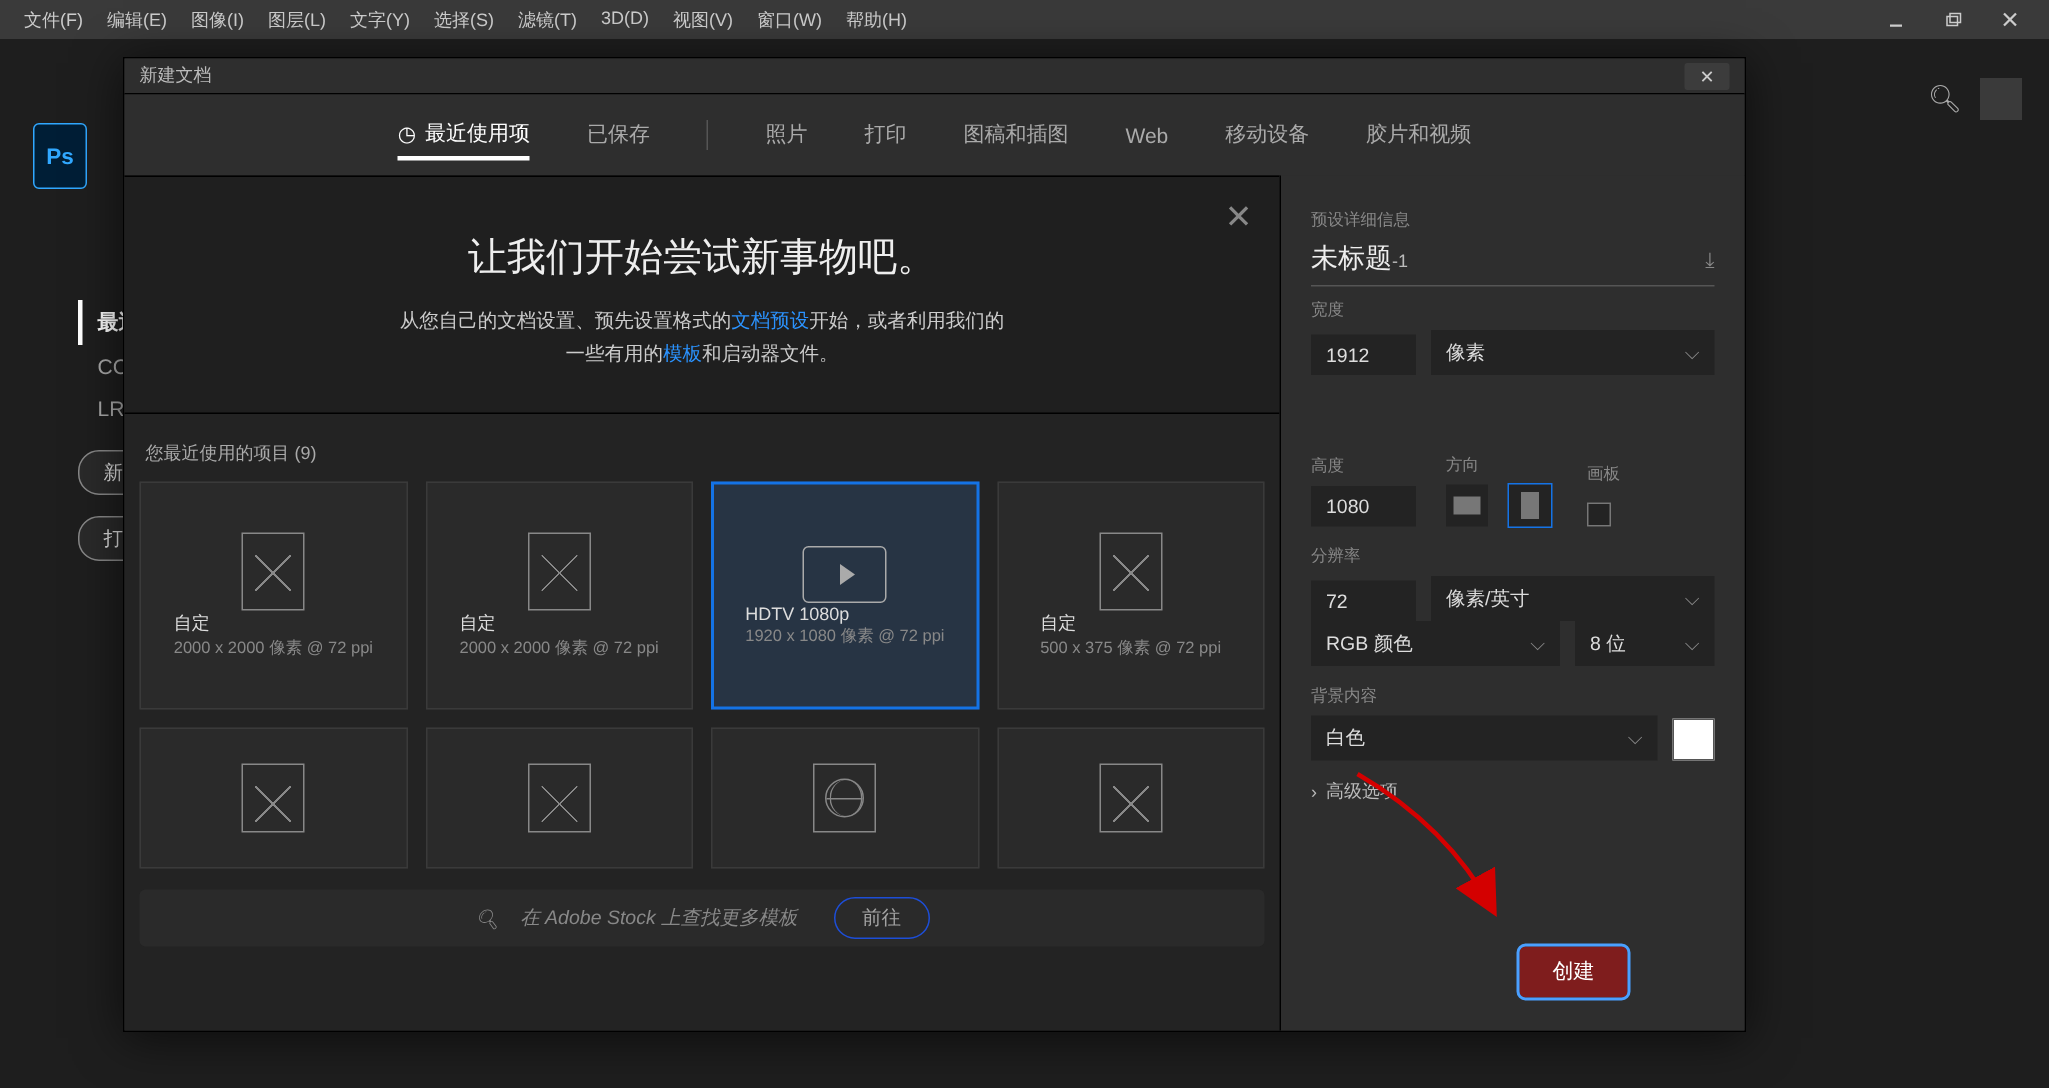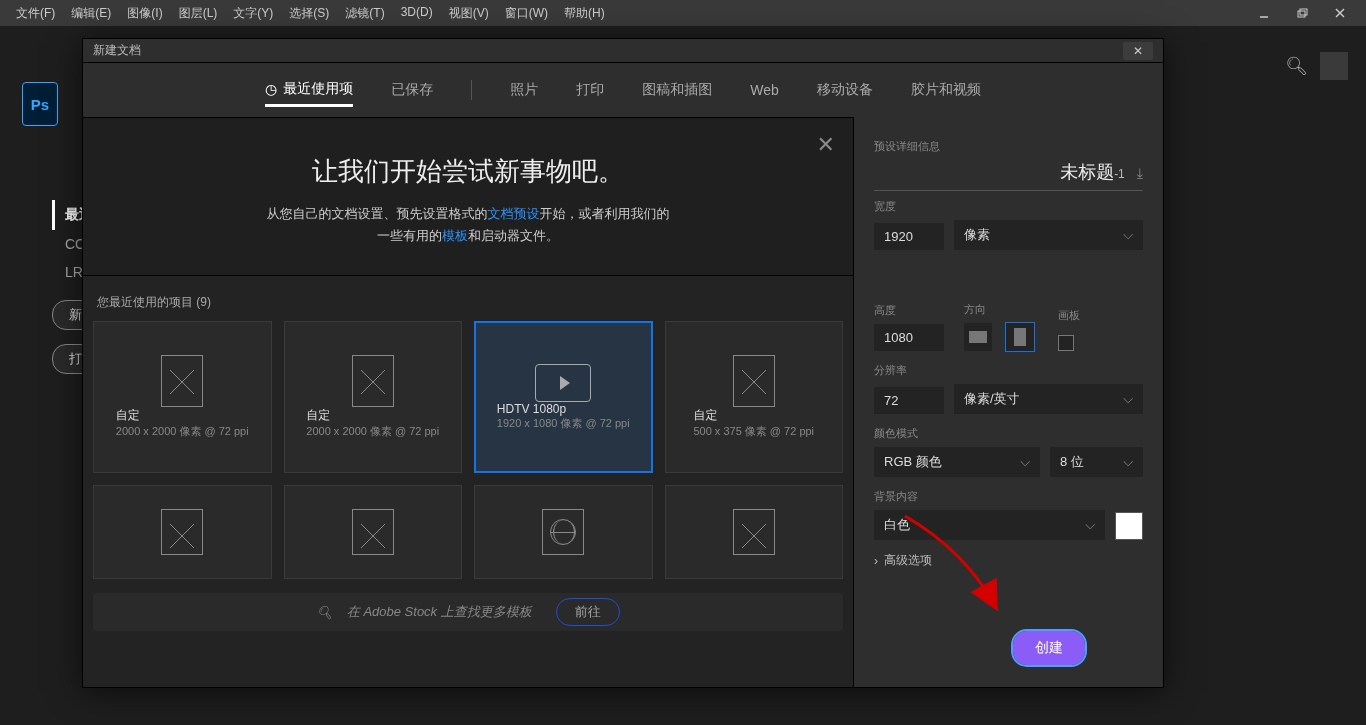--- a/index.html
+++ b/index.html
@@ -61,38 +61,38 @@
 .card.small { height: 94px; }
 .card.small .card-icon { height: 46px; }
 .card.small .globe-box { width: 42px; height: 46px; border: 1px solid #888; display: flex; align-items: center; justify-content: center; }
 .card.small .globe-box .globe-icon { width: 26px; height: 26px; }
 
 .stockbar { margin: 14px 10px 0; height: 38px; background: #2a2a2a; border-radius: 4px; display: flex; align-items: center; justify-content: center; gap: 14px; color: #888; font-size: 13px; font-style: italic; }
 .stockbar .go-btn { border: 1px solid #1d4ed8; border-radius: 14px; padding: 4px 18px; font-style: normal; color: #a3a3a3; margin-left: 10px; }
 
 
 .sec-label { font-size: 11px; color: #888; margin: 8px 0 6px; }
-.name-row { display: flex; align-items: baseline; justify-content: flex-end; border-bottom: 1px solid #555; padding-bottom: 6px; margin-bottom: 8px; gap: 12px; }
+.name-row { display: flex; align-items: baseline; justify-content: space-between; border-bottom: 1px solid #555; padding-bottom: 6px; margin-bottom: 8px; gap: 12px; }
 .name-row .nm { font-size: 18px; color: #eee; }
 .name-row .nm .suf { font-size: 12px; color: #bbb; }
 .name-row .save-icon { color: #888; font-size: 14px; }
 .row { display: flex; gap: 10px; align-items: flex-end; }
 .input { background: #232323; border: none; color: #ddd; padding: 6px 10px; font-size: 13px; width: 70px; }
 .select { background: #232323; color: #ddd; padding: 6px 10px; font-size: 13px; flex: 1; display: flex; justify-content: space-between; align-items: center; }
 .select .chev { color: #888; }
 .orient-btn { width: 28px; height: 28px; background: #232323; display: flex; align-items: center; justify-content: center; margin-right: 4px; }
 .orient-btn.active { outline: 1px solid #1473e6; }
 .orient-rect { background: #777; }
 .orient-rect.h { width: 18px; height: 12px; }
 .orient-rect.v { width: 12px; height: 18px; }
 .checkbox { width: 16px; height: 16px; border: 1px solid #777; background: #232323; }
 .swatch { width: 28px; height: 28px; background: #fff; border: 1px solid #555; }
 .adv { color: #bbb; font-size: 12px; margin-top: 12px; display: flex; align-items: center; gap: 6px; }
 .footer-row { position: absolute; bottom: 22px; right: 30px; display: flex; gap: 20px; align-items: center; }
-.btn-primary { background: #8b5cf6; color: #fff; padding: 8px 22px; border-radius: 14px; font-size: 14px; outline: 2px solid #4aa0ff; }
+.btn-primary { background: #7f1d1d; color: #fff; padding: 8px 22px; border-radius: 4px; font-size: 14px; outline: 2px solid #4aa0ff; }
 .btn-ghost { color: #aaa; font-size: 14px; }
 
 
 .arrow { position: absolute; right: 148px; bottom: 66px; pointer-events: none; }
 .search-area { position: absolute; right: 18px; top: 52px; display: flex; align-items: center; gap: 12px; }
 .search-ic { color: #aaa; font-size: 18px; }
 .search-sq { width: 28px; height: 28px; background: #3a3a3a; }
 .col { display: flex; flex-direction: column; margin-top: 36px; }
 </style>
 </head>
@@ -240,21 +240,21 @@
 
     <div class="dlg-side" style="position:relative;">
       <div class="sec-label">预设详细信息</div>
       <div class="name-row">
         <span class="nm"><span>未标题</span><span class="suf">-1</span></span>
         <span class="save-icon">⤓</span>
       </div>
 
       <div class="sec-label">宽度</div>
       <div class="row">
-        <div class="input">1920</div>
+        <div class="input">1912</div>
         <div class="select">
             <span>像素</span>
             <span class="chev">⌵</span>
           </div>
       </div>
 
       <div class="row" style="margin-top:8px; gap:20px;">
         <div class="col">
           <div class="sec-label">高度</div>
           <div class="input">1080</div>
@@ -278,21 +278,20 @@
 
       <div class="sec-label" style="margin-top:12px;">分辨率</div>
       <div class="row">
         <div class="input">72</div>
         <div class="select">
             <span>像素/英寸</span>
             <span class="chev">⌵</span>
           </div>
       </div>
 
-      <div class="sec-label" style="margin-top:12px;">颜色模式</div>
       <div class="row">
         <div class="select" style="flex:2">
             <span>RGB 颜色</span>
             <span class="chev">⌵</span>
           </div>
         <div class="select" style="flex:1">
             <span>8 位</span>
             <span class="chev">⌵</span>
           </div>
       </div>

